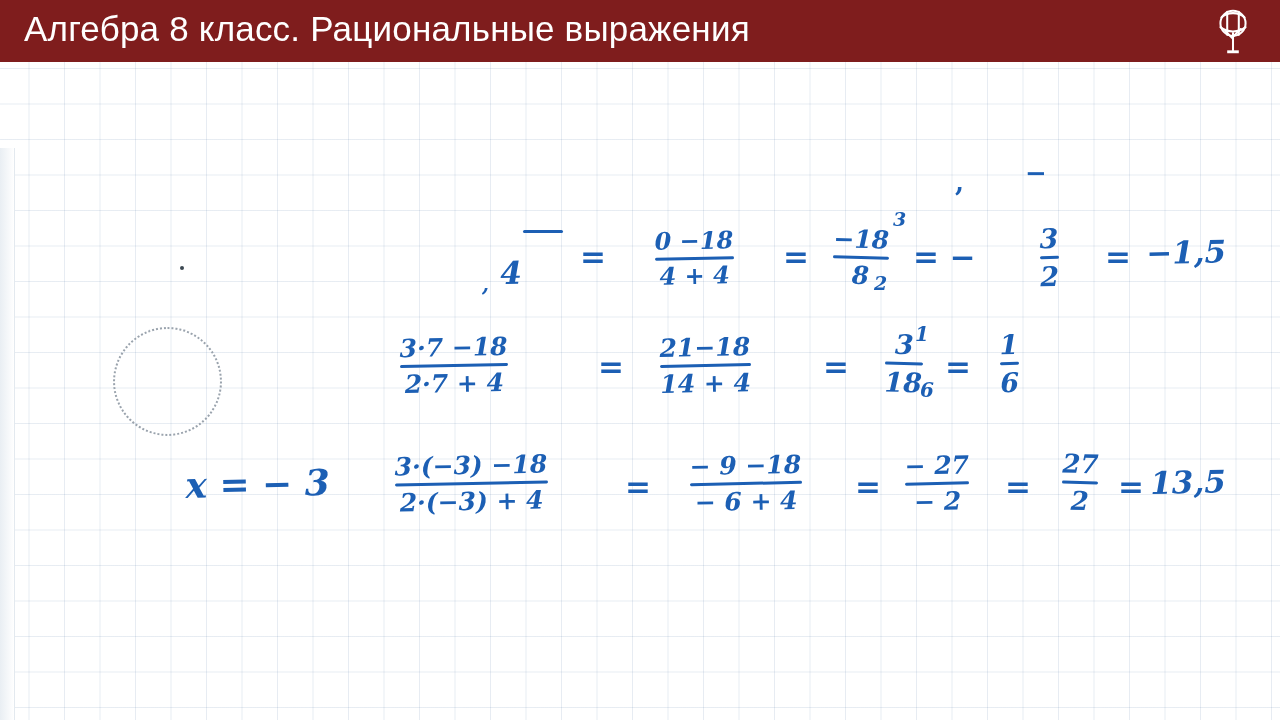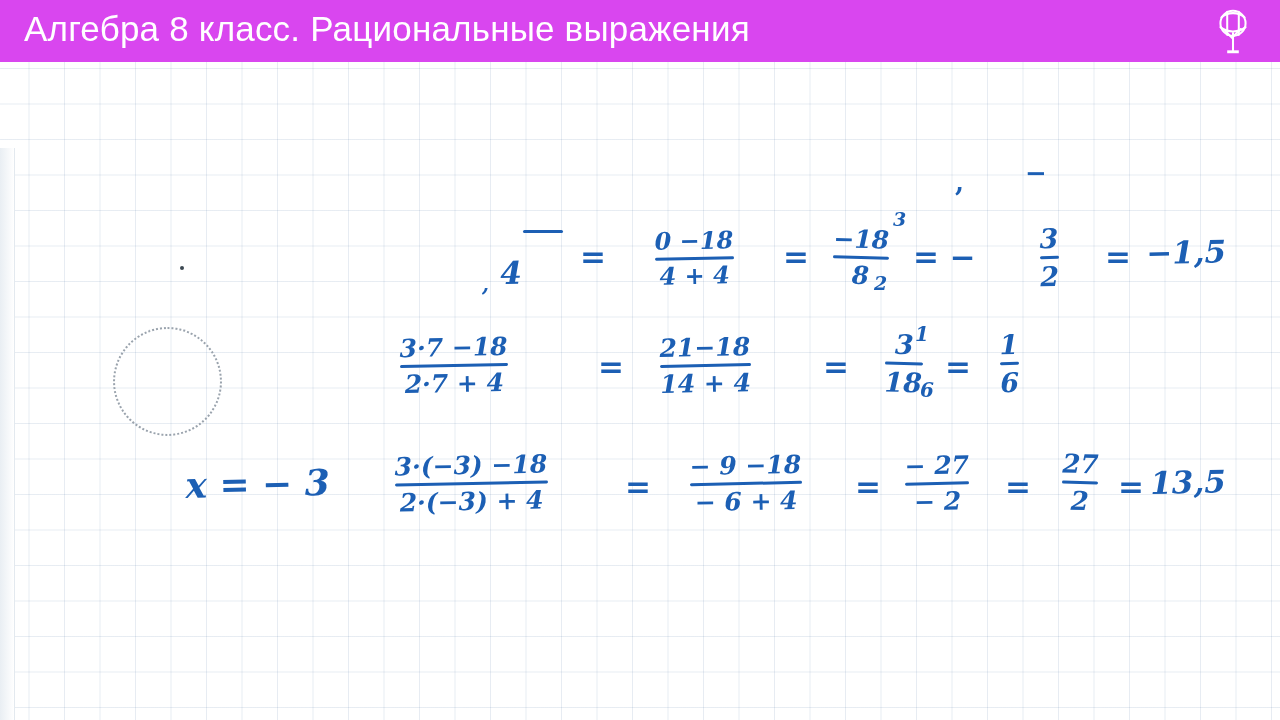--- a/index.html
+++ b/index.html
@@ -15,21 +15,21 @@
     background: #ffffff;
     font-family: "Liberation Sans", sans-serif;
   }
 
   
   #titlebar {
     position: absolute;
     left: 0; top: 0;
     width: 1280px;
     height: 62px;
-    background: #d946ef;
+    background: #7f1d1d;
   }
   #title-text {
     position: absolute;
     left: 24px;
     top: 9px;
     font-size: 35px;
     color: #ffffff;
     letter-spacing: 0.2px;
     white-space: nowrap;
   }

